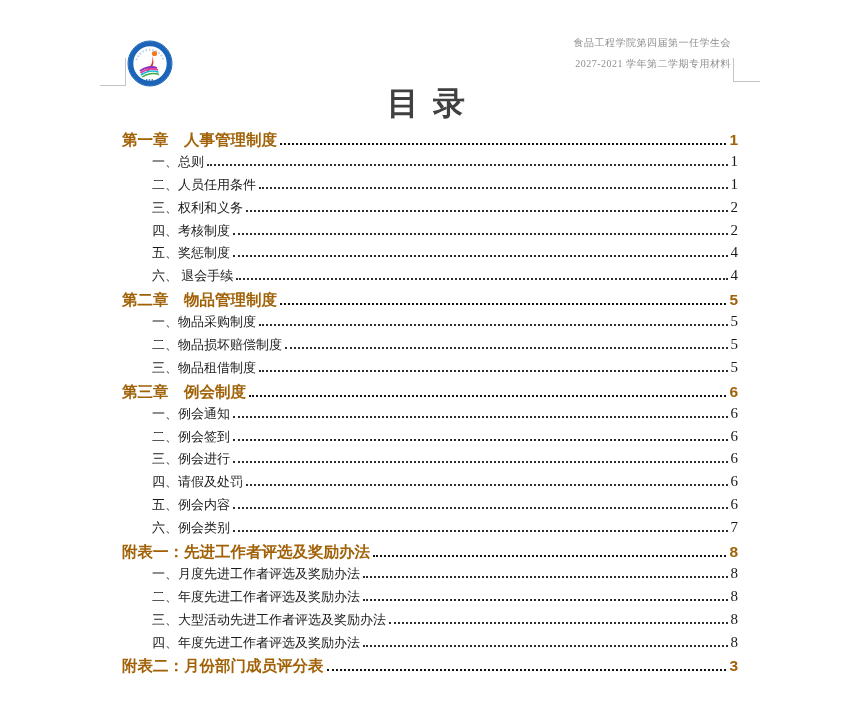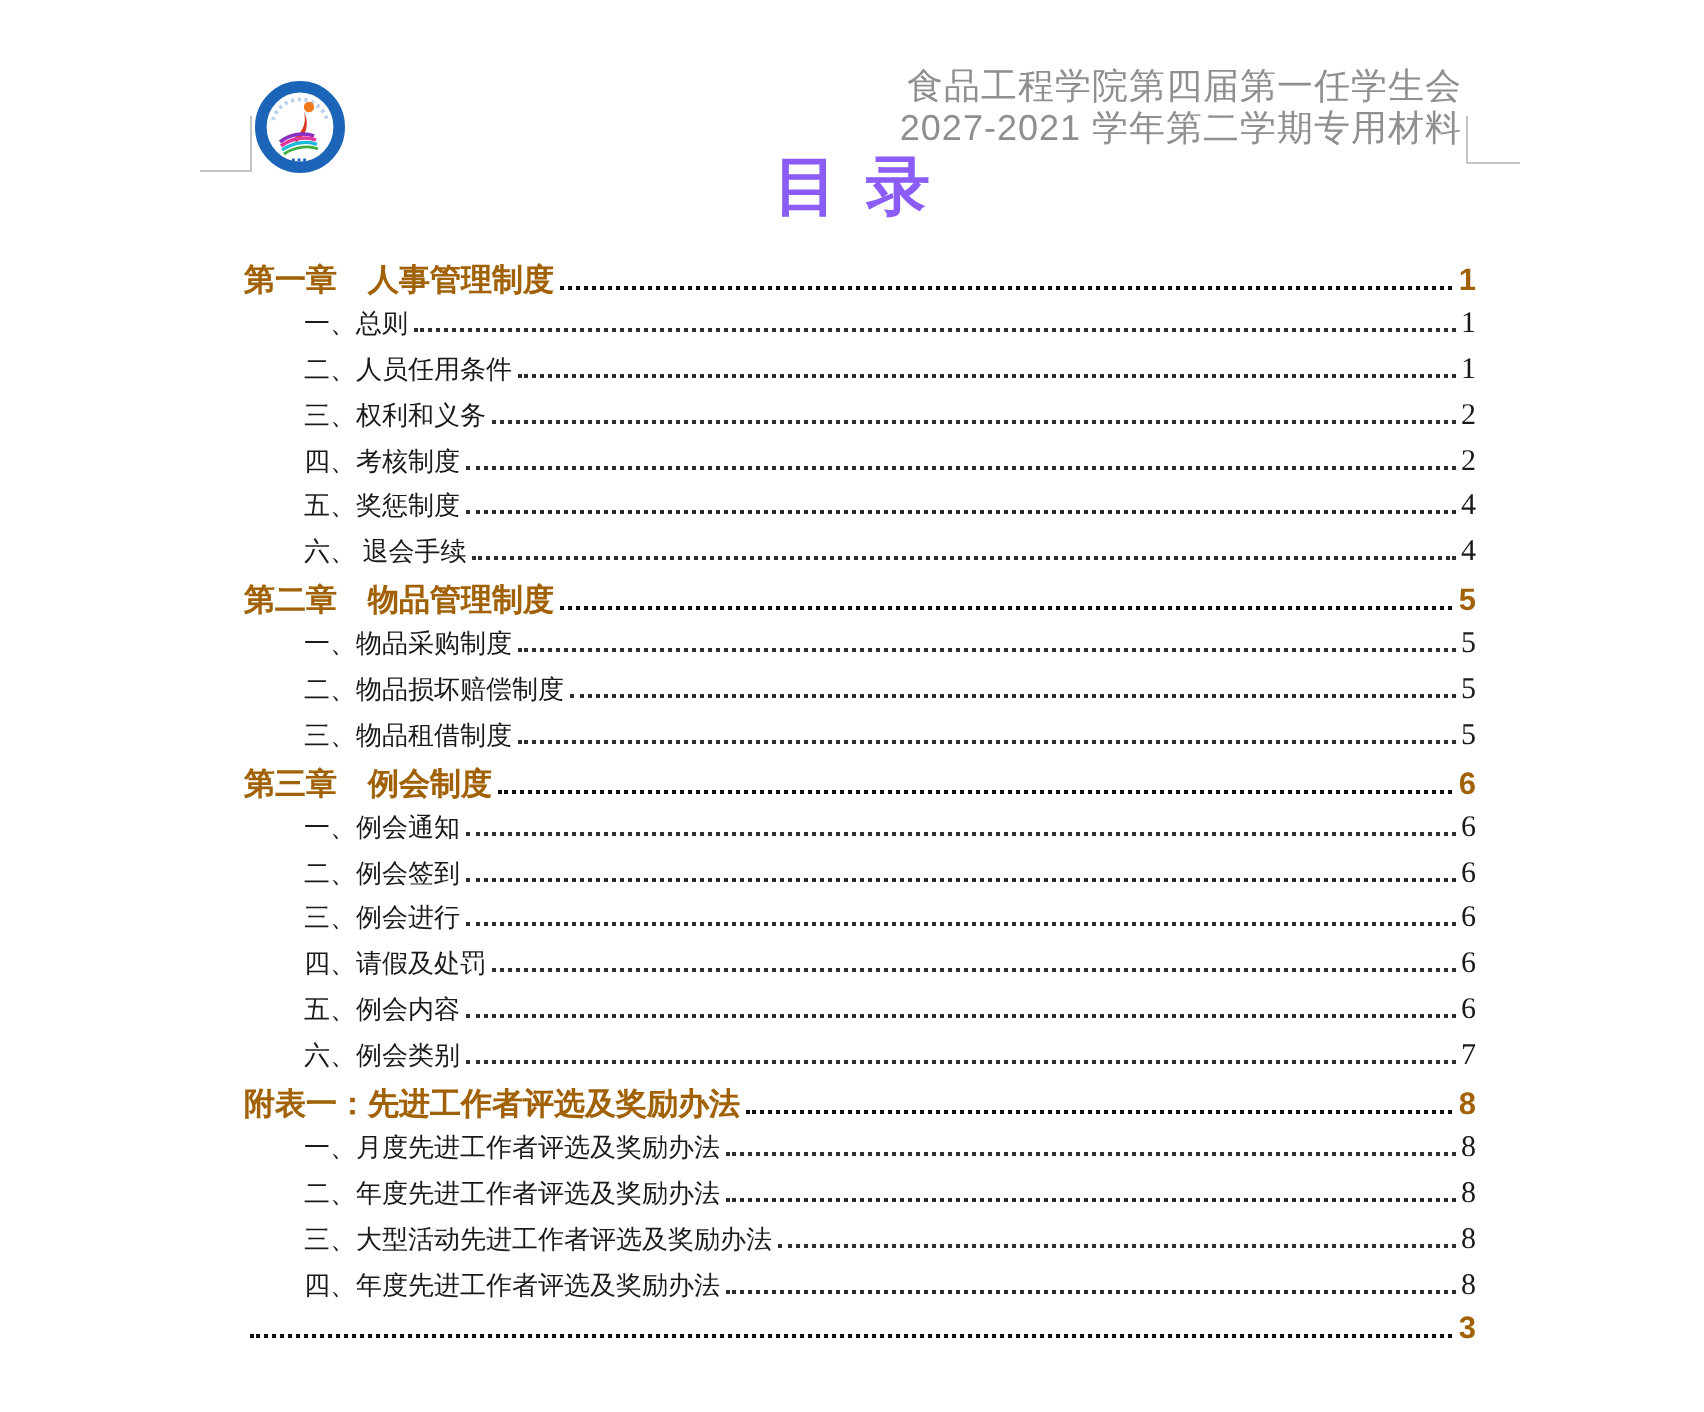--- a/index.html
+++ b/index.html
@@ -6,34 +6,34 @@
   body{
     width:852px;height:706px;position:relative;overflow:hidden;
     background:#ffffff;
     font-family:"Liberation Serif","DejaVu Serif",serif;
     color:#1a1a1a;
   }
   
   .logo{position:absolute;left:127px;top:40px;width:46px;height:47px;}
   .header-meta{
     position:absolute;top:33px;right:121px;text-align:right;
-    font-family:Liberation Sans, sans-serif;
-    font-size:18px;line-height:20.5px;color:#8f8f8f;letter-spacing:0.5px;
+    font-family:Liberation Serif, serif;
+    font-size:10px;line-height:20.5px;color:#8f8f8f;letter-spacing:0.5px;
   }
   
   .mark{position:absolute;background:#c4c4c4;}
   .mark-left-v {left:125px;top:58px;width:1px;height:28px;}
   .mark-left-h {left:100px;top:85px;width:26px;height:1px;}
   .mark-right-v{left:733px;top:58px;width:1px;height:24px;}
   .mark-right-h{left:733px;top:81px;width:27px;height:1px;}
   
   .doc-title{
-    position:absolute;top:72px;left:0;width:852px;text-align:center;
+    position:absolute;top:82px;left:0;width:852px;text-align:center;
     font-size:32px;font-weight:700;letter-spacing:14px;padding-left:14px;
-    box-sizing:border-box;color:#8b5cf6;
+    box-sizing:border-box;color:#404040;
   }
   
   .toc{
     position:absolute;left:122px;top:130px;width:616px;
   }
   .toc-row{
     height:22.9px;display:flex;align-items:baseline;white-space:nowrap;
     cursor:pointer;
   }
   .toc-row .lbl{font-size:13px;}
@@ -193,16 +193,17 @@
     <span class="lbl">三、大型活动先进工作者评选及奖励办法</span>
     <span class="dots"></span>
     <span class="pg">8</span>
   </div>
     <div class="toc-row item">
     <span class="lbl">四、年度先进工作者评选及奖励办法</span>
     <span class="dots"></span>
     <span class="pg">8</span>
   </div>
     <div class="toc-row chapter">
+    <span class="lbl">附表二：月份部门成员评分表</span>
     <span class="dots"></span>
     <span class="pg">3</span>
   </div>
   </div>
 
 </body></html>

